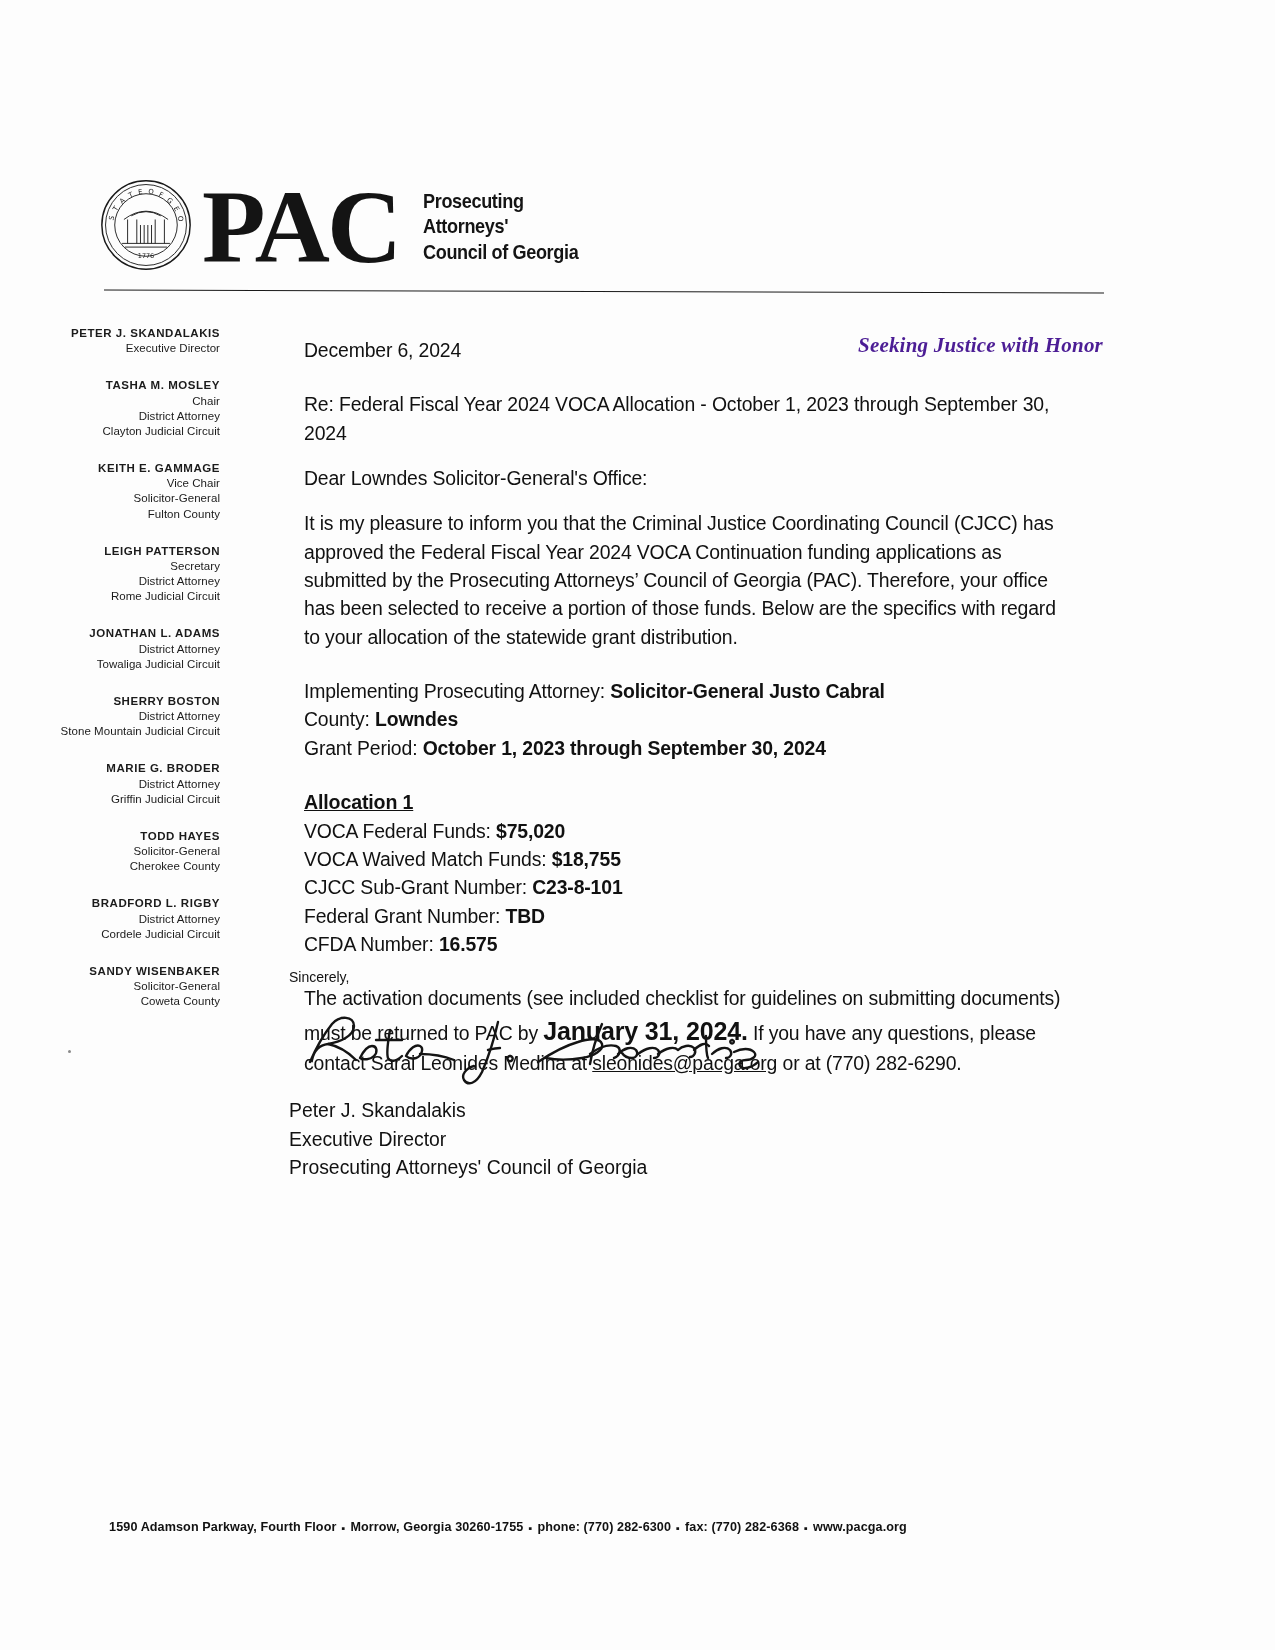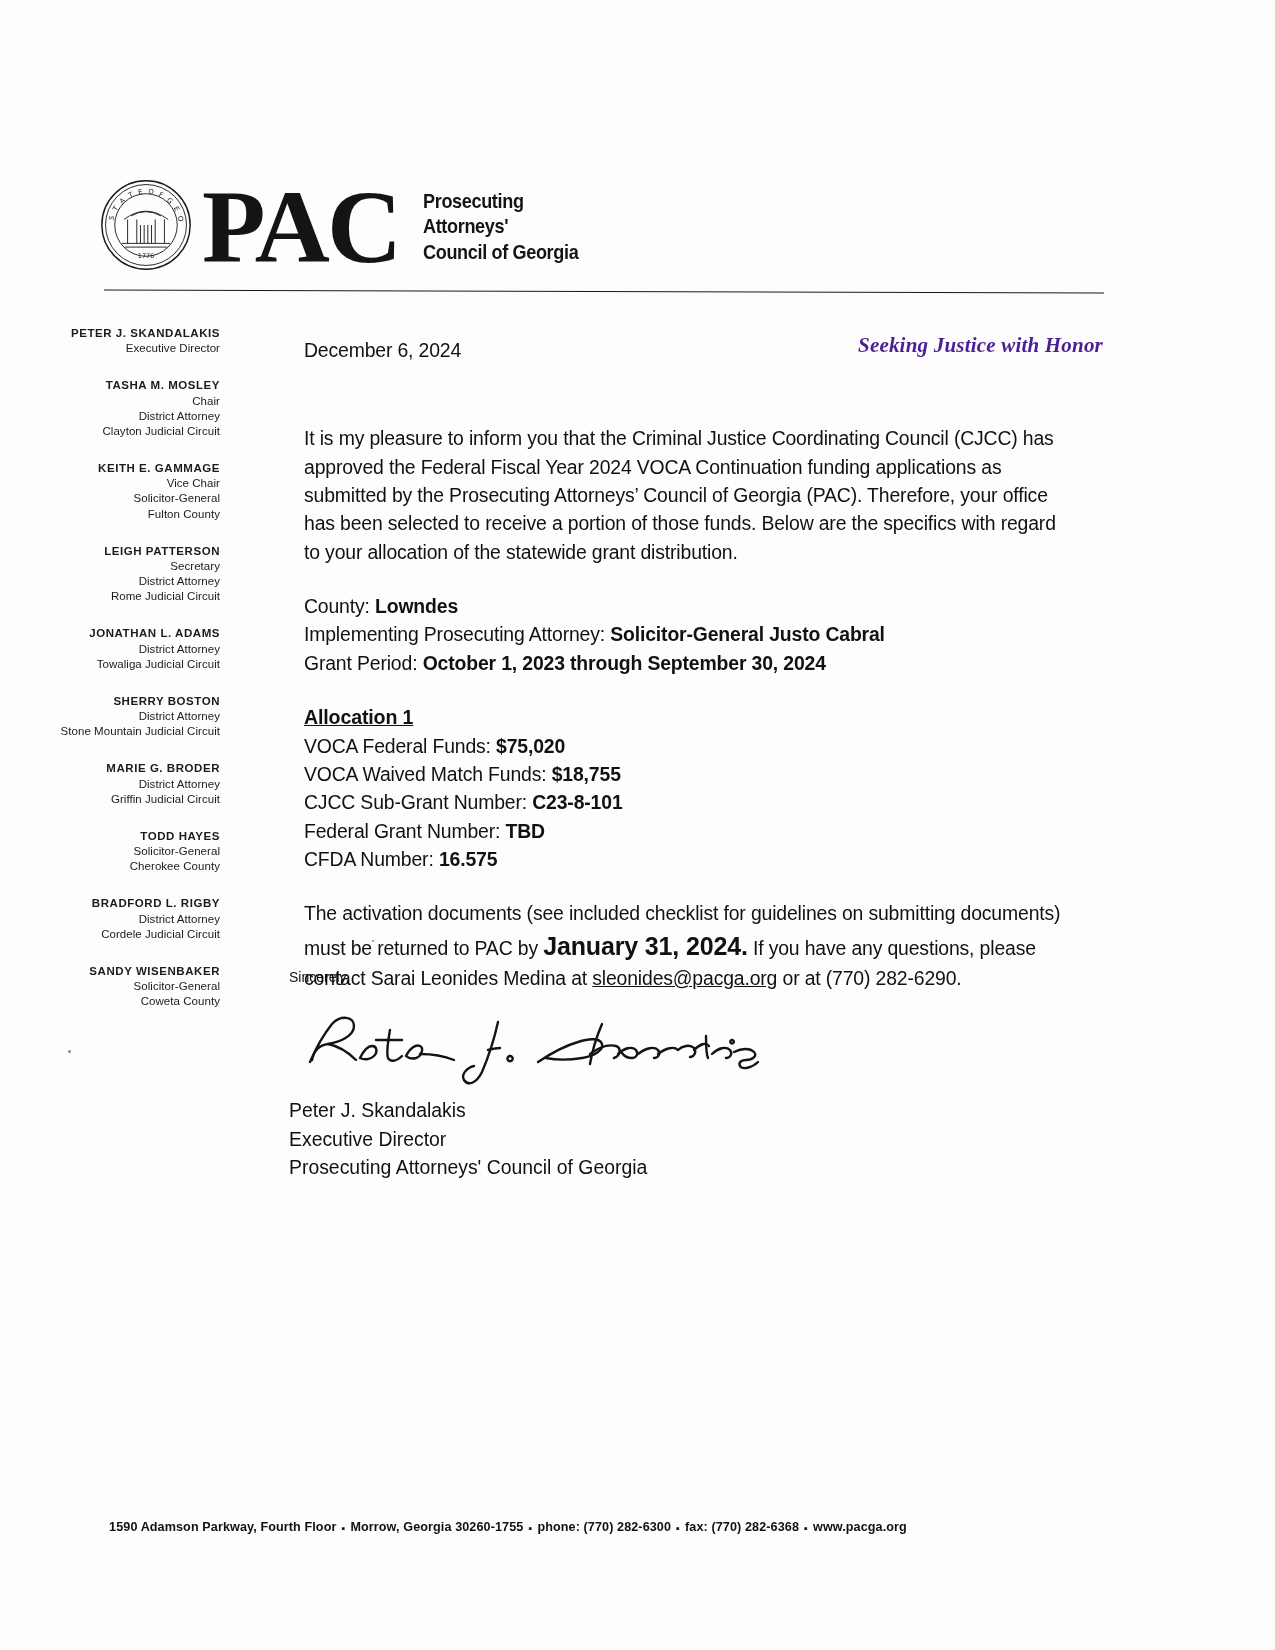--- a/index.html
+++ b/index.html
@@ -279,32 +279,34 @@
     <div class="sb-block">
       <div class="sb-name">SANDY WISENBAKER</div>
       <div class="sb-line">Solicitor-General</div>
       <div class="sb-line">Coweta County</div>
     </div>
   </div>
 
   <div class="body">
     <p class="para">December 6, 2024</p>
     <div class="gap-md"></div>
+    <p class="para">Re: Federal Fiscal Year 2024 VOCA Allocation - October 1, 2023 through September 30, 2024</p>
     <div class="gap-sm"></div>
+    <p class="para">Dear Lowndes Solicitor-General's Office:</p>
     <div class="gap-sm"></div>
     <p class="para">It is my pleasure to inform you that the Criminal Justice Coordinating Council (CJCC) has approved the Federal Fiscal Year 2024 VOCA Continuation funding applications as submitted by the Prosecuting Attorneys’ Council of Georgia (PAC). Therefore, your office has been selected to receive a portion of those funds. Below are the specifics with regard to your allocation of the statewide grant distribution.</p>
     <div class="gap-md"></div>
 
     <p class="para">
+      <span>Implementing Prosecuting Attorney:</span>
+      <span class="b">Solicitor-General Justo Cabral</span>
+    </p>
+    <p class="para">
       <span>County:</span>
       <span class="b">Lowndes</span>
-    </p>
-    <p class="para">
-      <span>Implementing Prosecuting Attorney:</span>
-      <span class="b">Solicitor-General Justo Cabral</span>
     </p>
     <p class="para">
       <span>Grant Period:</span>
       <span class="b">October 1, 2023 through September 30, 2024</span>
     </p>
 
     <div class="gap-md"></div>
 
     <p class="alloc-head">Allocation 1</p>
     <p class="para">

